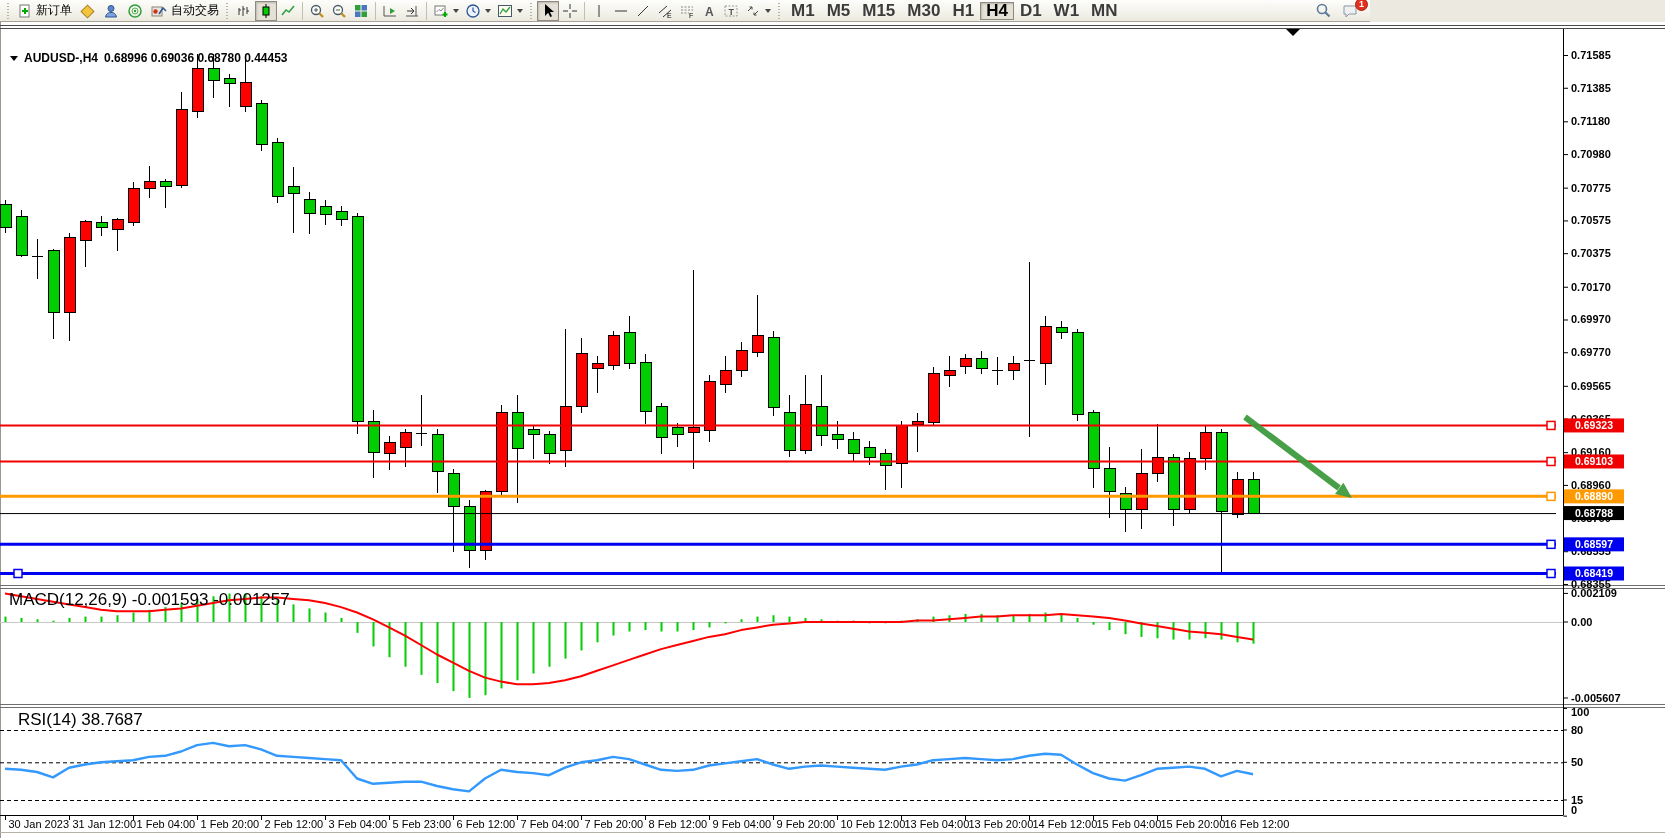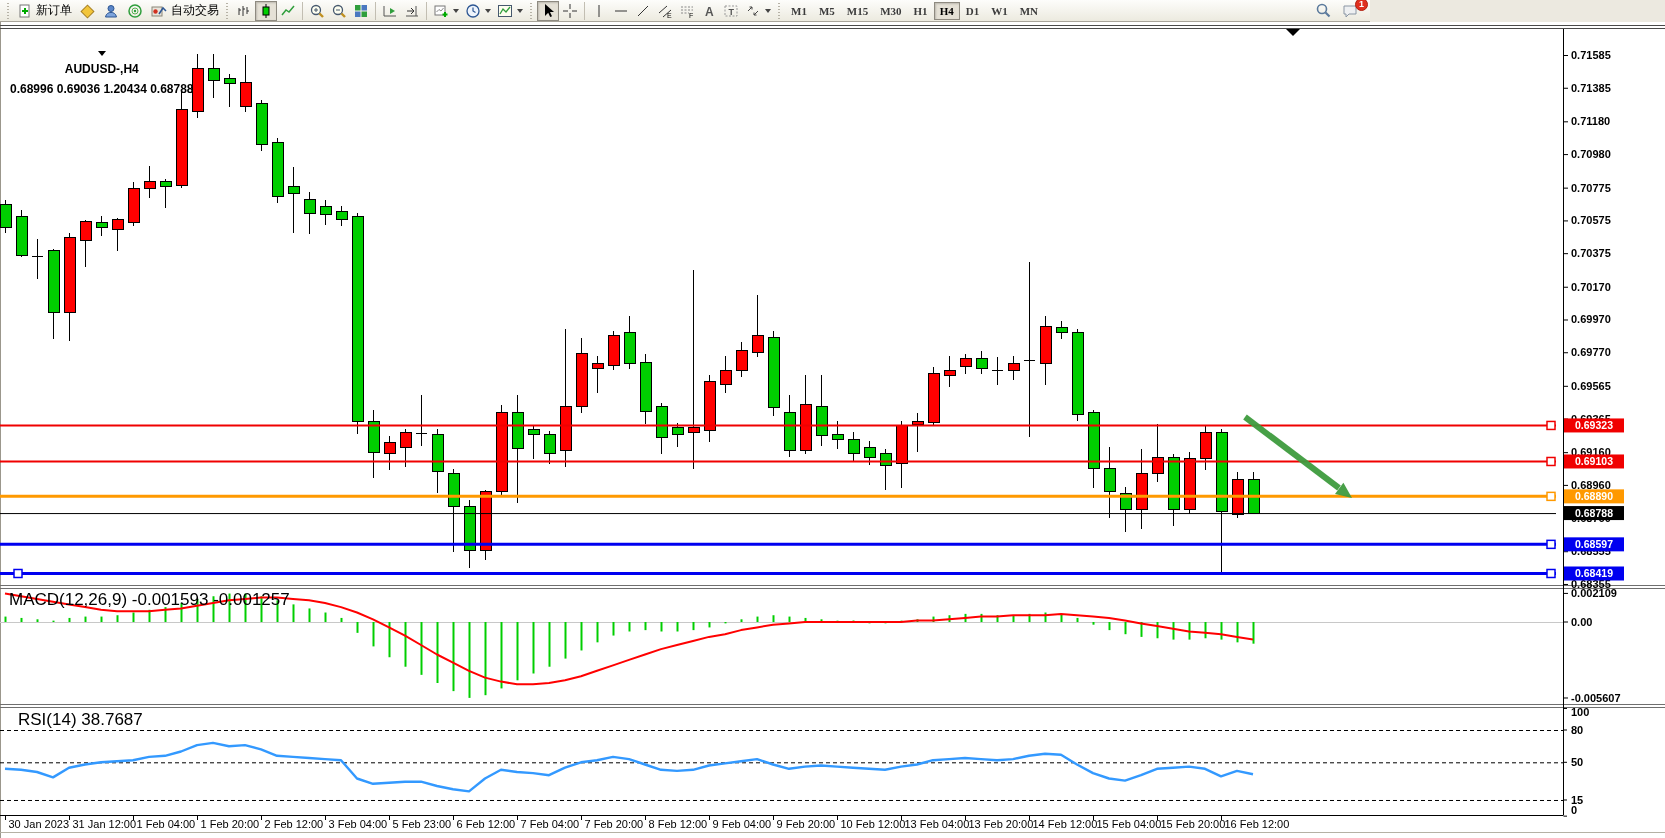--- a/index.html
+++ b/index.html
@@ -19,35 +19,35 @@
   .tb-handle{width:5px;height:16px;margin:0 3px;
     background-image:repeating-linear-gradient(#b6b2a6 0 1px,transparent 1px 3px);
     background-size:2px 100%;background-repeat:repeat-y;background-position:1px 0;}
   .tb-sep{width:1px;height:18px;background:#c2beb2;margin:0 3px;}
   .tb-btn{height:20px;min-width:22px;display:flex;align-items:center;justify-content:center;
     gap:3px;padding:0 2px;border:1px solid transparent;box-sizing:border-box;cursor:default;}
   .tb-btn.active{border-color:#8e8a80;background:#e5e1d6;box-shadow:inset 1px 1px 2px rgba(0,0,0,.18);}
   .tb-btn .cn{font-size:12px;color:#000;white-space:nowrap;}
   .caret{width:0;height:0;border-left:3px solid transparent;border-right:3px solid transparent;
     border-top:4px solid #444;margin-left:1px;}
-  .tf-btn{font-size:11px;font-weight:700;color:#3c3c3c;height:18px;padding:0 5px;
-    display:flex;align-items:center;border:1px solid transparent;box-sizing:border-box;font-family:Liberation Serif, serif;}
+  .tf-btn{font-size:17px;font-weight:700;color:#3c3c3c;height:18px;padding:0 5px;
+    display:flex;align-items:center;border:1px solid transparent;box-sizing:border-box;}
   .tf-btn.active{border-color:#8e8a80;background:#e5e1d6;box-shadow:inset 1px 1px 2px rgba(0,0,0,.18);color:#000;}
   .tb-right{margin-left:auto;display:flex;align-items:center;gap:4px;padding-right:4px;}
   .badge{
     position:absolute;top:-4px;right:-6px;min-width:13px;height:13px;border-radius:8px;
     background:#e03020;color:#fff;font-size:9px;font-weight:700;display:flex;
     align-items:center;justify-content:center;padding:0 2px;border:1px solid #b02010;box-sizing:border-box;}
   .chat-wrap{position:relative;}
   
   .chart-window{position:absolute;top:22px;left:0;width:1665px;height:816px;background:#fff;
     border-left:1px solid #9b978c;box-sizing:border-box;}
   #plot{position:absolute;top:0;left:0;}
   .overlay-label{position:absolute;color:#000;white-space:nowrap;z-index:5;}
-  .chart-title{left:9px;top:29px;font-size:12px;font-weight:600;display:flex;align-items:center;gap:6px;flex-direction:column;}
+  .chart-title{left:9px;top:29px;font-size:12px;font-weight:600;display:flex;align-items:center;gap:6px;}
   .title-caret{width:0;height:0;border-left:4px solid transparent;border-right:4px solid transparent;
     border-top:5px solid #000;display:inline-block;}
   .pane-label{font-size:17px;}
   svg text{font-family:"Liberation Sans","DejaVu Sans",sans-serif;}
 </style>
 </head>
 <body>
 
 <div class="toolbar">
   <div class="tb-handle"></div>
@@ -248,21 +248,21 @@
         </svg>
       <span class="badge">1</span>
     </div>
   </div>
 </div>
 
 <div class="chart-window">
   <div class="overlay-label chart-title">
     <span class="title-caret"></span>
     <span>AUDUSD-,H4</span>
-    <span>0.68996 0.69036 1.20434 0.68788</span>
+    <span>0.68996 0.69036 0.68780 0.44453</span>
   </div>
   <div class="overlay-label pane-label" style="left:8px;top:568px;">
     <span>MACD(12,26,9)</span>
     <span>-0.001593 -0.001257</span>
   </div>
   <div class="overlay-label pane-label" style="left:8px;top:688px;margin-left:9px;">
     <span>RSI(14)</span>
     <span>38.7687</span>
   </div>
 </div>

